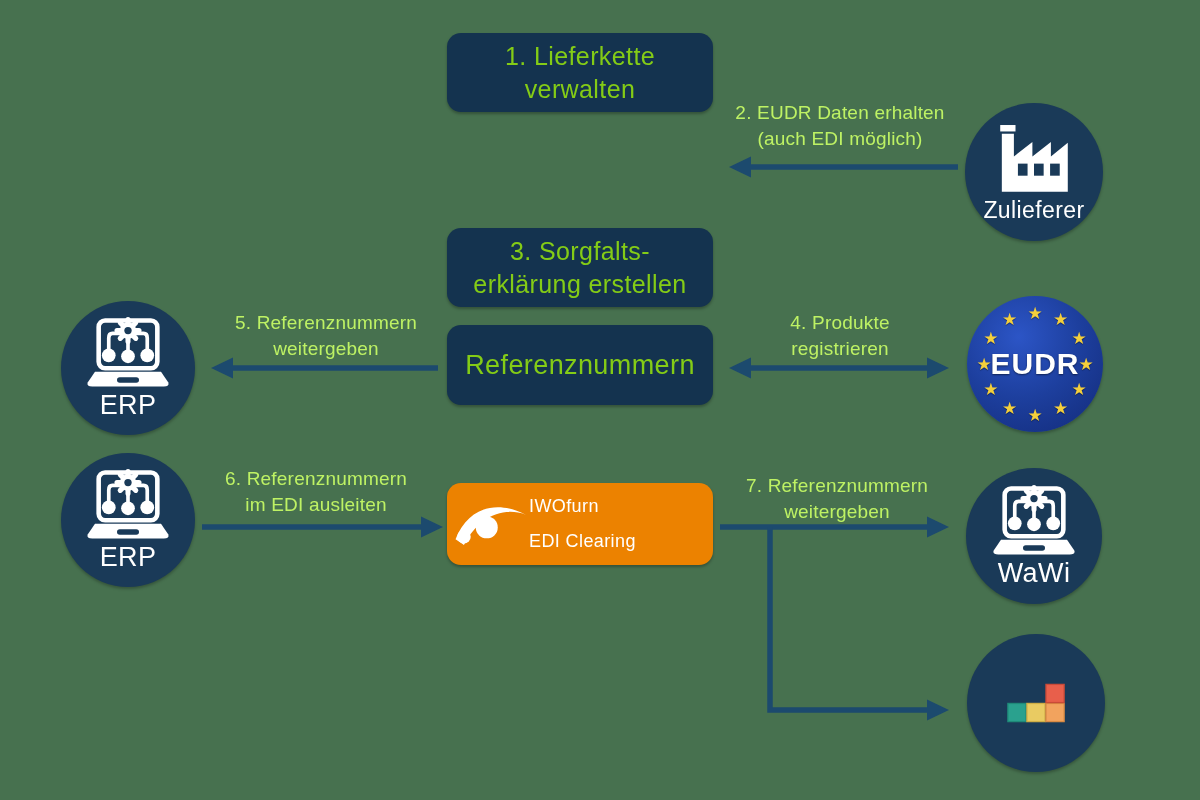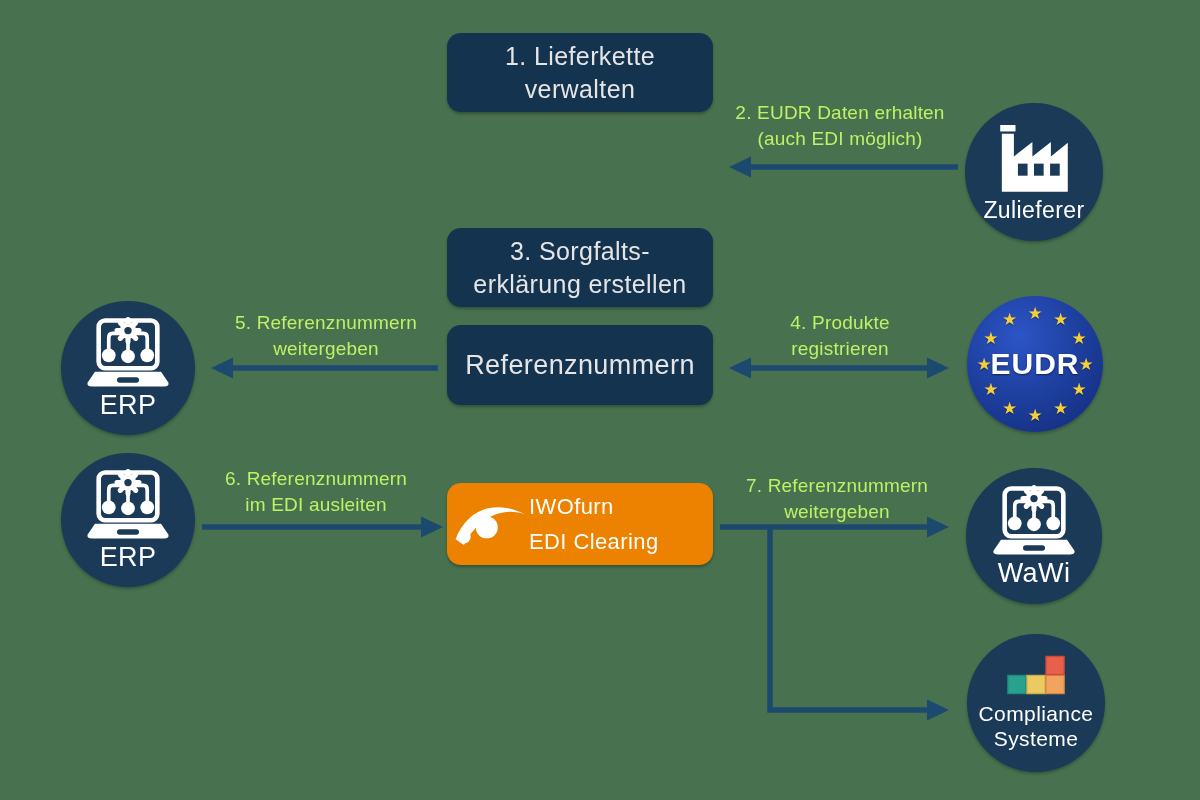--- a/index.html
+++ b/index.html
@@ -5,36 +5,36 @@
   html,body{margin:0;padding:0;background:#47714f;}
   .canvas{
     position:relative;width:1200px;height:800px;overflow:hidden;
     background:#47714f;
     font-family:"Liberation Sans", sans-serif;
   }
   
   .pbox{
     position:absolute;left:447px;width:266px;height:79px;
     background:#14334f;border-radius:14px;
-    color:#e5e5e5;display:flex;align-items:center;justify-content:center;
+    color:#84cc16;display:flex;align-items:center;justify-content:center;
     text-align:center;font-size:25px;line-height:33px;letter-spacing:.4px;
     white-space:pre-line;box-shadow:0 2px 3px rgba(0,0,0,.28);
   }
   #pbox-0{top:33px}
   #pbox-1{top:130px}
   #pbox-2{top:228px}
   #pbox-3{top:325px;height:80px;font-size:27px}
   
   .hub{
     position:absolute;left:447px;top:483px;width:266px;height:82px;
     background:#ec8200;border-radius:14px;display:flex;align-items:center;
     box-shadow:0 2px 3px rgba(0,0,0,.28);
   }
   .hub-logo{width:76px;height:58px;margin-left:6px;flex:0 0 auto;}
-  .hub-text{color:#fff;font-size:22px;line-height:35px;letter-spacing:.4px;}
+  .hub-text{color:#fff;font-size:18px;line-height:35px;letter-spacing:.4px;}
   
   .node{
     position:absolute;border-radius:50%;background:#1a3a58;color:#fff;
     display:flex;flex-direction:column;align-items:center;justify-content:center;
     text-align:center;box-shadow:0 2px 3px rgba(0,0,0,.25);
   }
   .node-label{letter-spacing:.4px;white-space:pre-line;}
   #node-zulieferer{left:965px;top:103px;width:138px;height:138px;justify-content:center;}
   #node-zulieferer .node-label{font-size:23px;margin-top:2px;}
   #node-erp-top{left:61px;top:301px;width:134px;height:134px;}
@@ -219,17 +219,15 @@
     <svg class="icon-wrap" width="92" height="77" viewBox="0 0 100 84">
       <use href="#def-laptop"></use>
     </svg>
     <div class="node-label erp-label">WaWi</div>
   </div>
 
   <div class="node" id="node-compliance">
     <svg class="icon-wrap" width="58" height="40" viewBox="0 0 67 45">
       <use href="#def-blocks"></use>
     </svg>
-    <div class="node-label">Compliance
-Systeme</div>
   </div>
 
 </div>
 
 </body></html>

